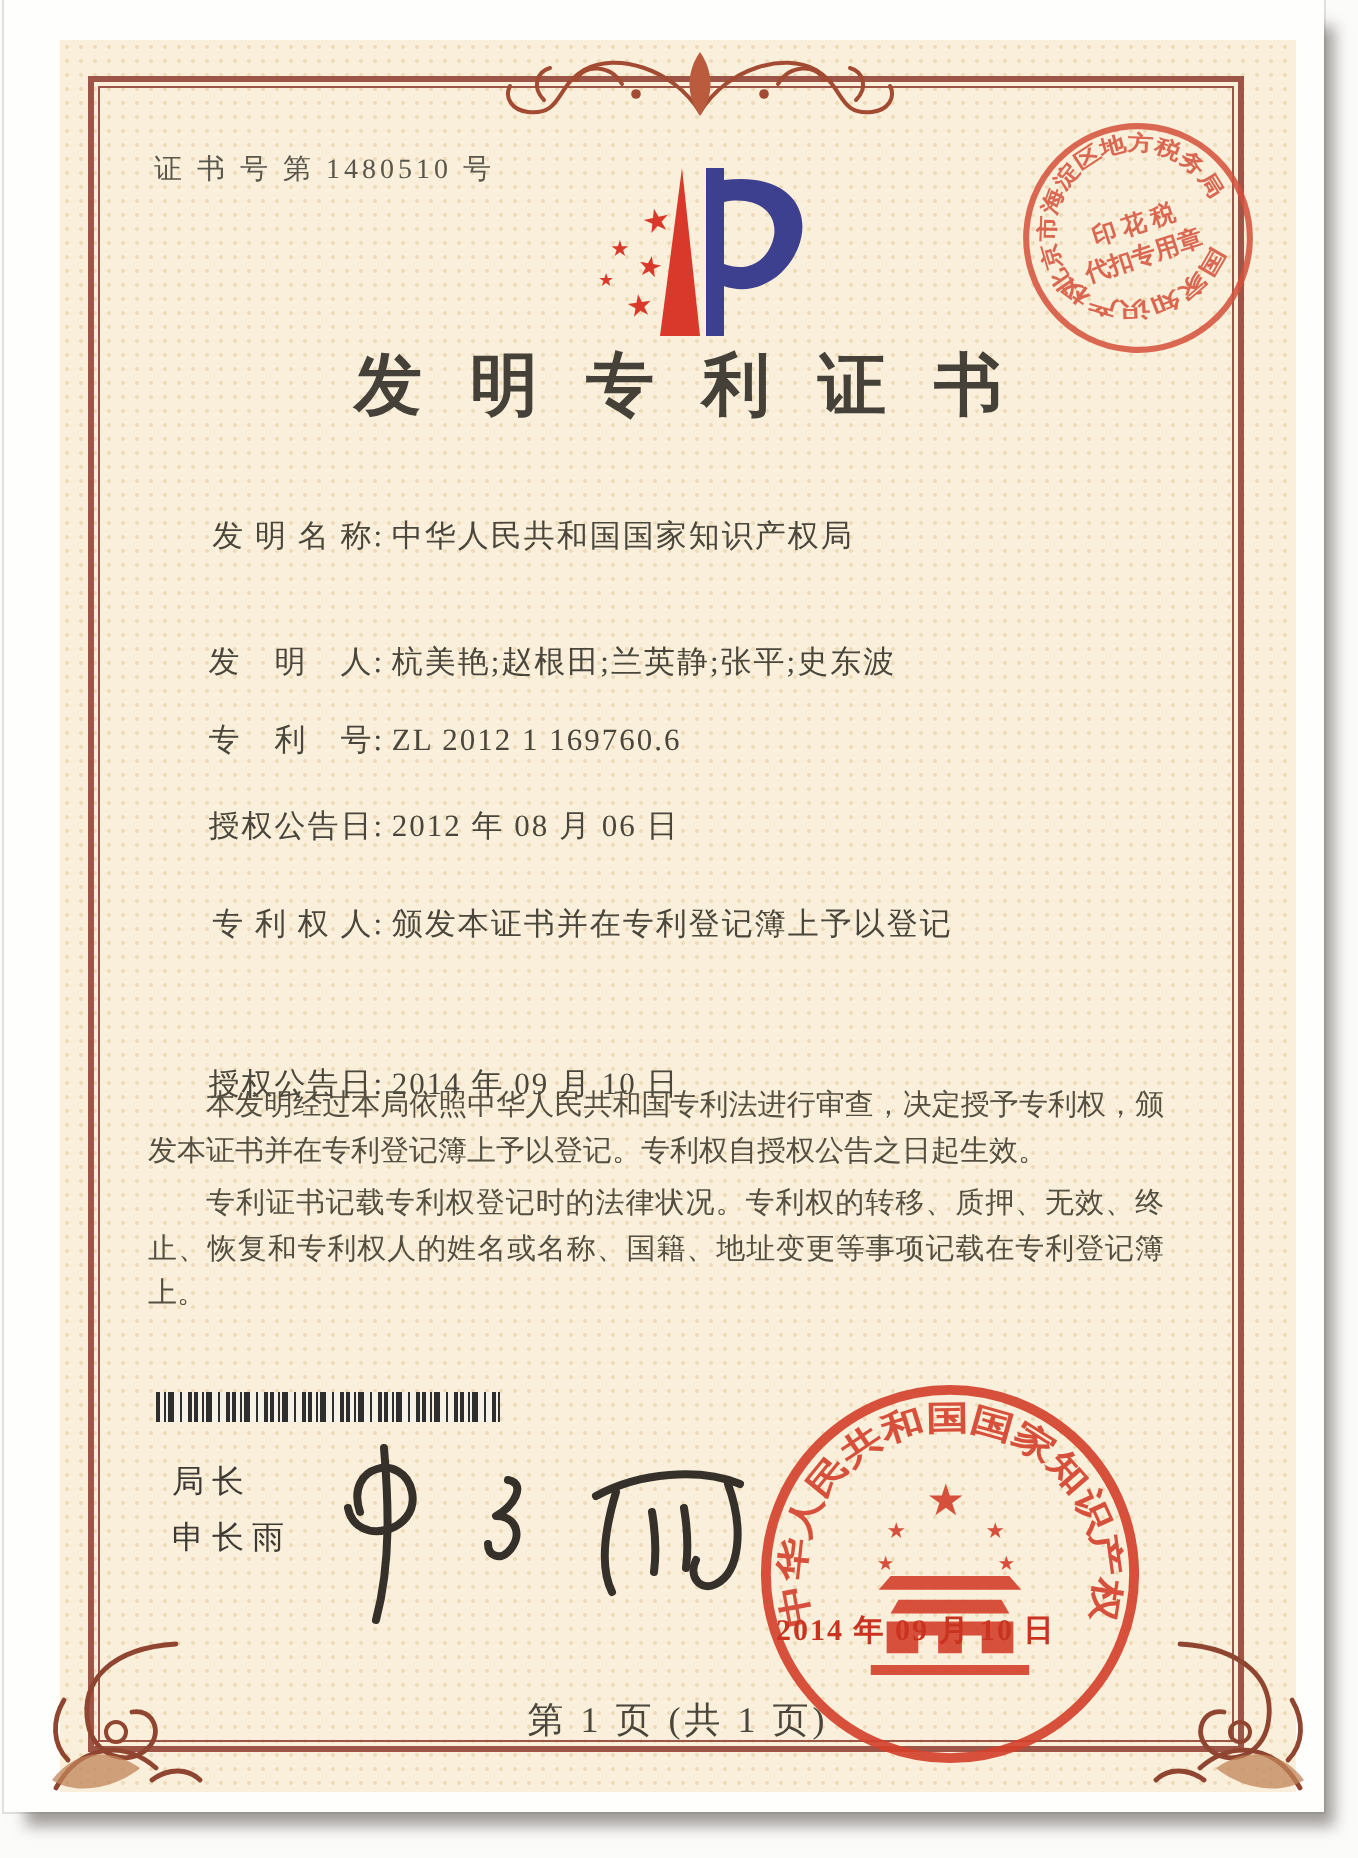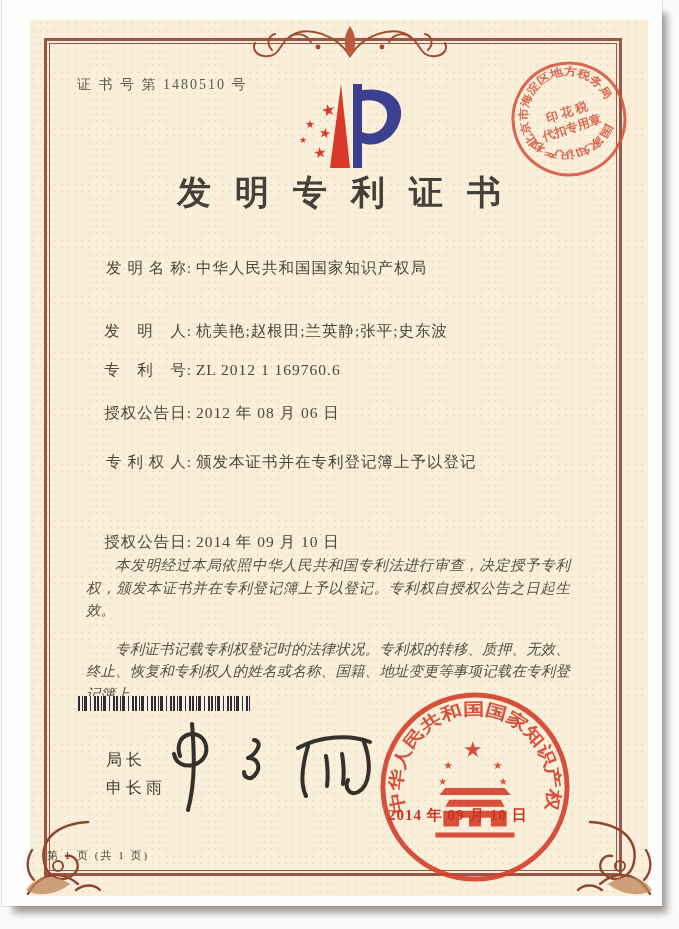--- a/index.html
+++ b/index.html
@@ -25,34 +25,34 @@
            text-indent:24px; }
   .fields { position:absolute; left:52px; top:0; width:520px; }
   .frow { position:absolute; left:0; white-space:nowrap; font-size:15.5px; color:#4a463c; }
   .frow .lab { display:inline-block; min-width:110px; letter-spacing:1px;text-align:right; }
   .frow .val { letter-spacing:1px; }
   .f0 { top:238px; } .f1 { top:301px; } .f2 { top:340px; }
   .f3 { top:383px; } .f4 { top:432px; } .f5 { top:480px;margin-top:32px; }
   .body-text { position:absolute; left:40px; top:518px; width:516px;
                font-size:14.5px; line-height:22.5px; color:#554f41;
                text-align:justify; }
-  .body-text p { text-indent:2em; margin:16px;font-style:italic; }
+  .body-text p { text-indent:2em; margin:4px; }
   .barcode { position:absolute; left:48px; top:676px; width:172px; height:15px;
              background-image:repeating-linear-gradient(90deg,
                #2e2e2e 0 2px, #f6f2e8 2px 4px, #2e2e2e 4px 5px, #f6f2e8 5px 6px,
                #2e2e2e 6px 9px, #f6f2e8 9px 12px, #2e2e2e 12px 13px, #f6f2e8 13px 16px,
                #2e2e2e 16px 18px, #f6f2e8 18px 19px); }
-  .signer { position:absolute; left:56px; top:726px; font-size:16px; color:#3e3a33;
-            letter-spacing:4px; line-height:28px;margin-left:20px; }
+  .signer { position:absolute; left:56px; top:708px; font-size:16px; color:#3e3a33;
+            letter-spacing:4px; line-height:28px; }
   .signature { position:absolute; left:120px; top:698px; width:240px; height:100px; }
   .seal { position:absolute; left:346px; top:668px; width:198px; height:198px; opacity:0.92; }
   .seal-date { position:absolute; left:358px; top:786px; width:180px; font-size:15px;
                font-weight:bold; color:#c8341f; letter-spacing:1px; }
-  .footer { position:absolute; left:17px; top:828px; width:100%; 
-            font-size:11px; color:#4a463c; letter-spacing:2px; }
+  .footer { position:absolute; left:0; top:828px; width:100%; text-align:center;
+            font-size:18px; color:#4a463c; letter-spacing:2px; }
   .stamp { position:absolute; left:478px; top:38px; width:122px; height:122px;
            transform:rotate(-18deg); opacity:0.85; }
   .orn-top { position:absolute; left:218px; top:0px; width:204px; height:48px; }
   .orn-bl  { position:absolute; left:-12px; top:794px; width:88px; height:88px; }
   .orn-br  { position:absolute; left:542px; top:794px; width:88px; height:88px;
              transform:scaleX(-1); }
 </style>
 </head>
 <body>
 

